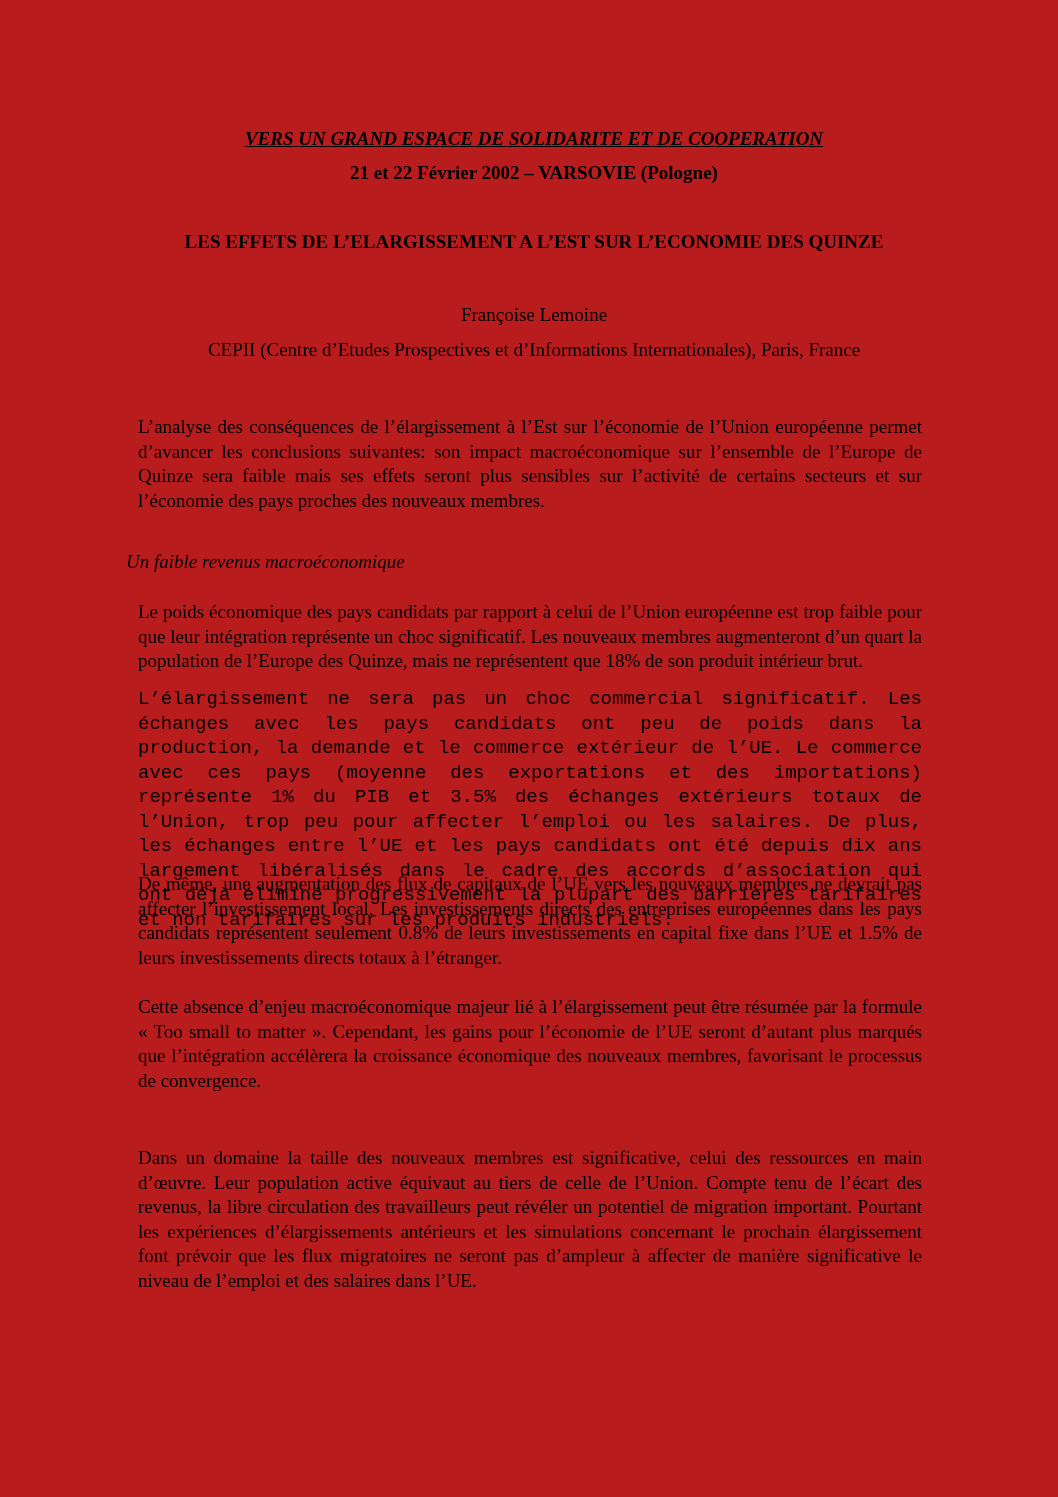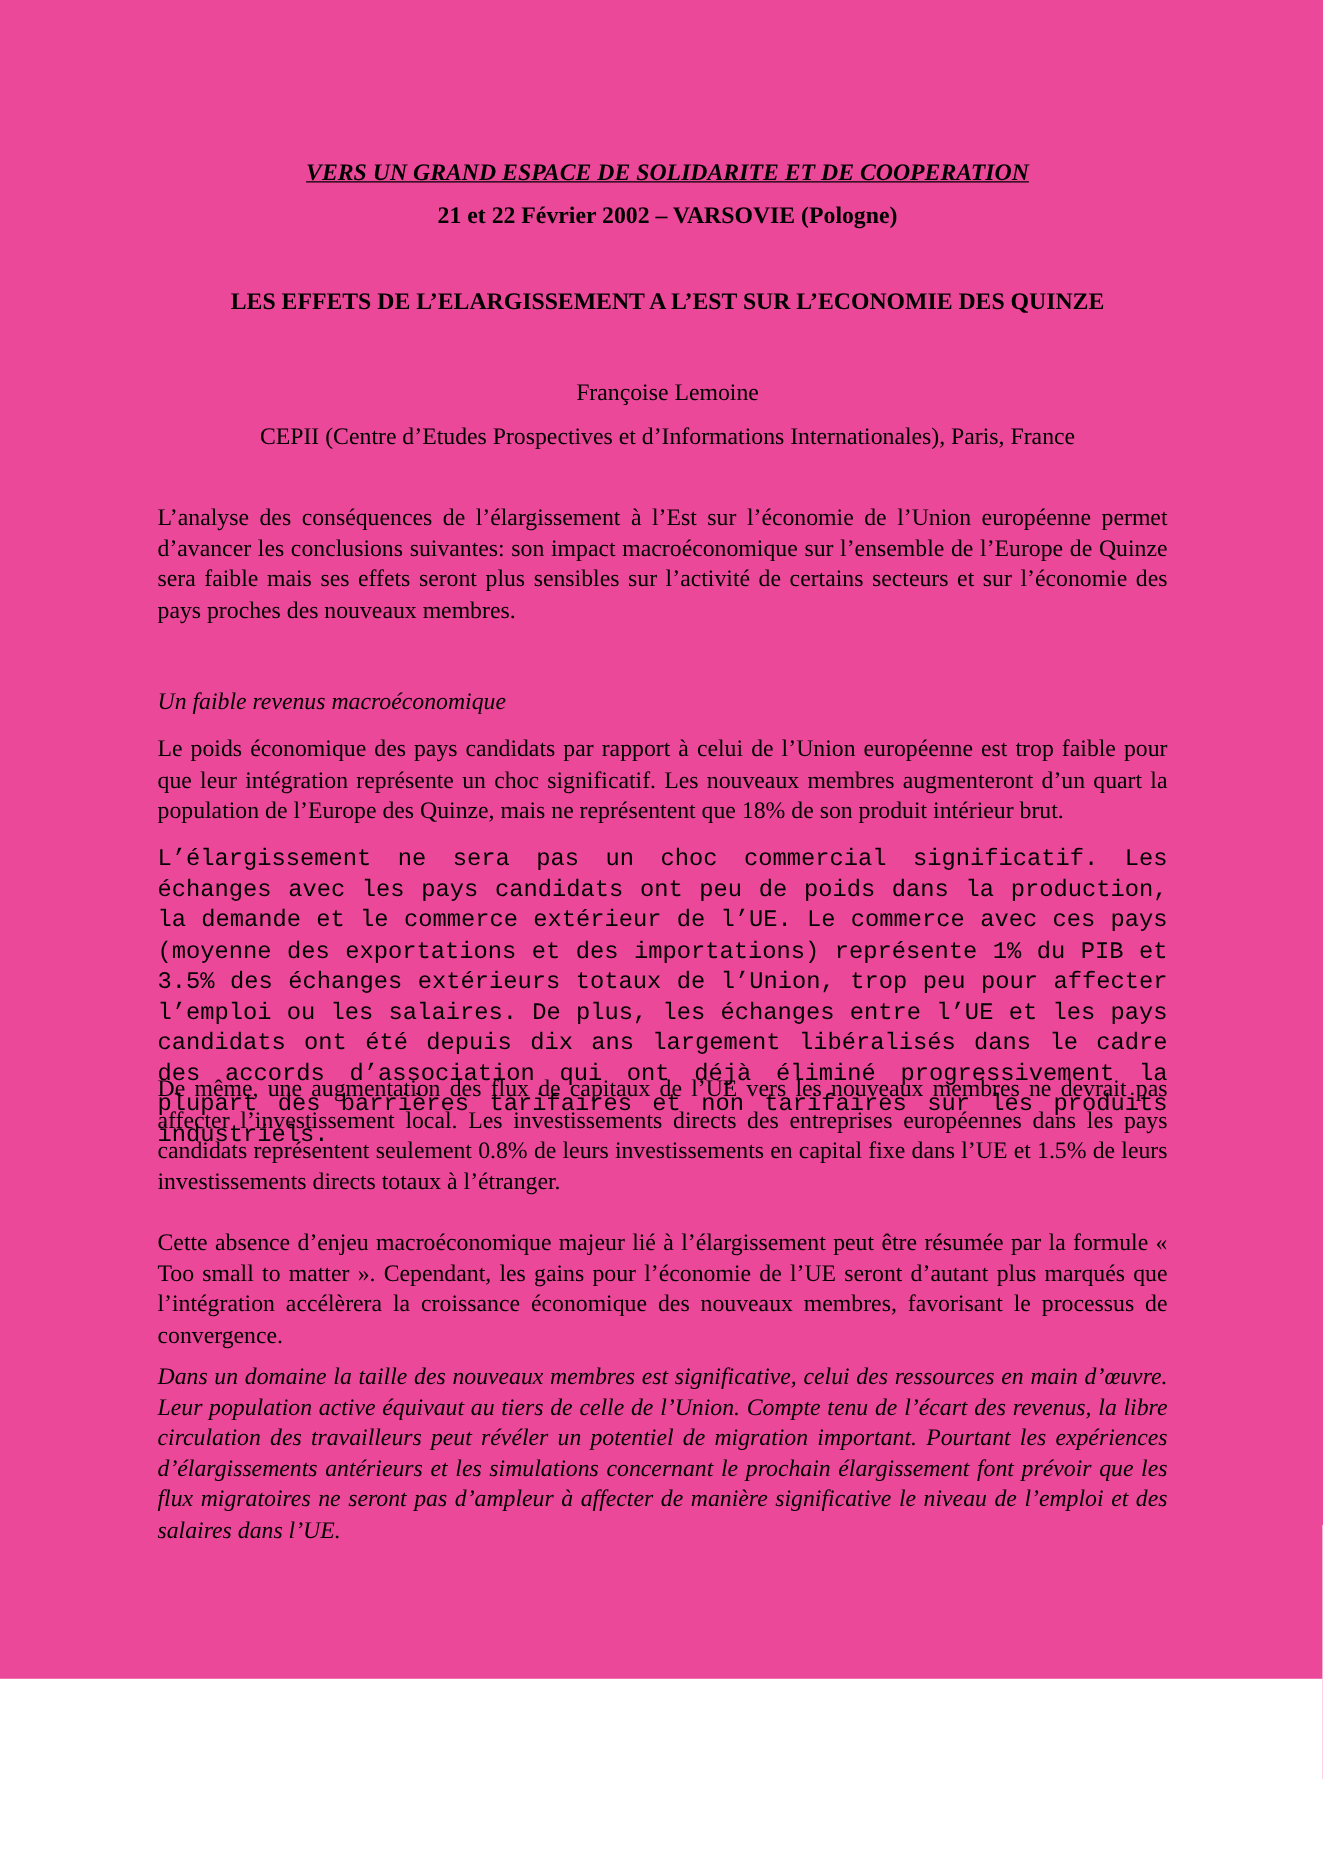--- a/index.html
+++ b/index.html
@@ -1,41 +1,41 @@
 <!DOCTYPE html>
 <html><head>
 <meta charset="utf-8">
 <style>
   html, body { margin: 0; padding: 0; background: #ffffff; }
   body {
     width: 1058px; height: 1497px; position: relative; overflow: hidden;
     font-family: "Liberation Serif", "DejaVu Serif", serif; color: #000;
   }
-  .page { position: absolute; left: 0; top: 0; width: 1058px; height: 1343px; background: #ec4899; }
+  .page { position: absolute; left: 0; top: 0; width: 1058px; height: 1497px; background: #b91c1c; }
   .center { position: absolute; left: 0; width: 1058px; text-align: center; }
   .title1 {
     top: 128px; font-size: 19px; font-weight: bold; font-style: italic;
     text-decoration: underline; left: 5px;
   }
   .title2 { top: 162px; font-size: 19px; font-weight: bold; left: 5px; }
   .title3 { top: 231px; font-size: 19px; font-weight: bold; left: 5px; }
   .author { top: 304px; font-size: 19px; left: 5px; }
   .affil { top: 339px; font-size: 19px; left: 5px; }
   .body-block {
     position: absolute; left: 126px; width: 808px;
     font-size: 19px; line-height: 24.5px; text-align: justify;
   }
-  .body-block p { margin: 0; }
+  .body-block p { margin: 12px; }
   .p-intro { top: 403px; }
   .heading-it { position: absolute; left: 126px; top: 551px; font-size: 19px; font-style: italic; }
   .p1 { top: 588px; }
   .p2 { top: 675px; font-family: Liberation Mono, monospace; }
   .p3 { top: 860px; }
   .p4 { top: 983px; }
-  .p5 { top: 1090px; font-style: italic; }
+  .p5 { top: 1134px; }
 </style>
 </head>
 <body>
 
 <div class="page">
   <div class="center title1">VERS UN GRAND ESPACE DE SOLIDARITE ET DE COOPERATION</div>
   <div class="center title2">21 et 22 Février 2002 – VARSOVIE (Pologne)</div>
   <div class="center title3">LES EFFETS DE L’ELARGISSEMENT A L’EST SUR L’ECONOMIE DES QUINZE</div>
   <div class="center author">Françoise Lemoine</div>
   <div class="center affil">CEPII (Centre d’Etudes Prospectives et d’Informations Internationales), Paris, France</div>

